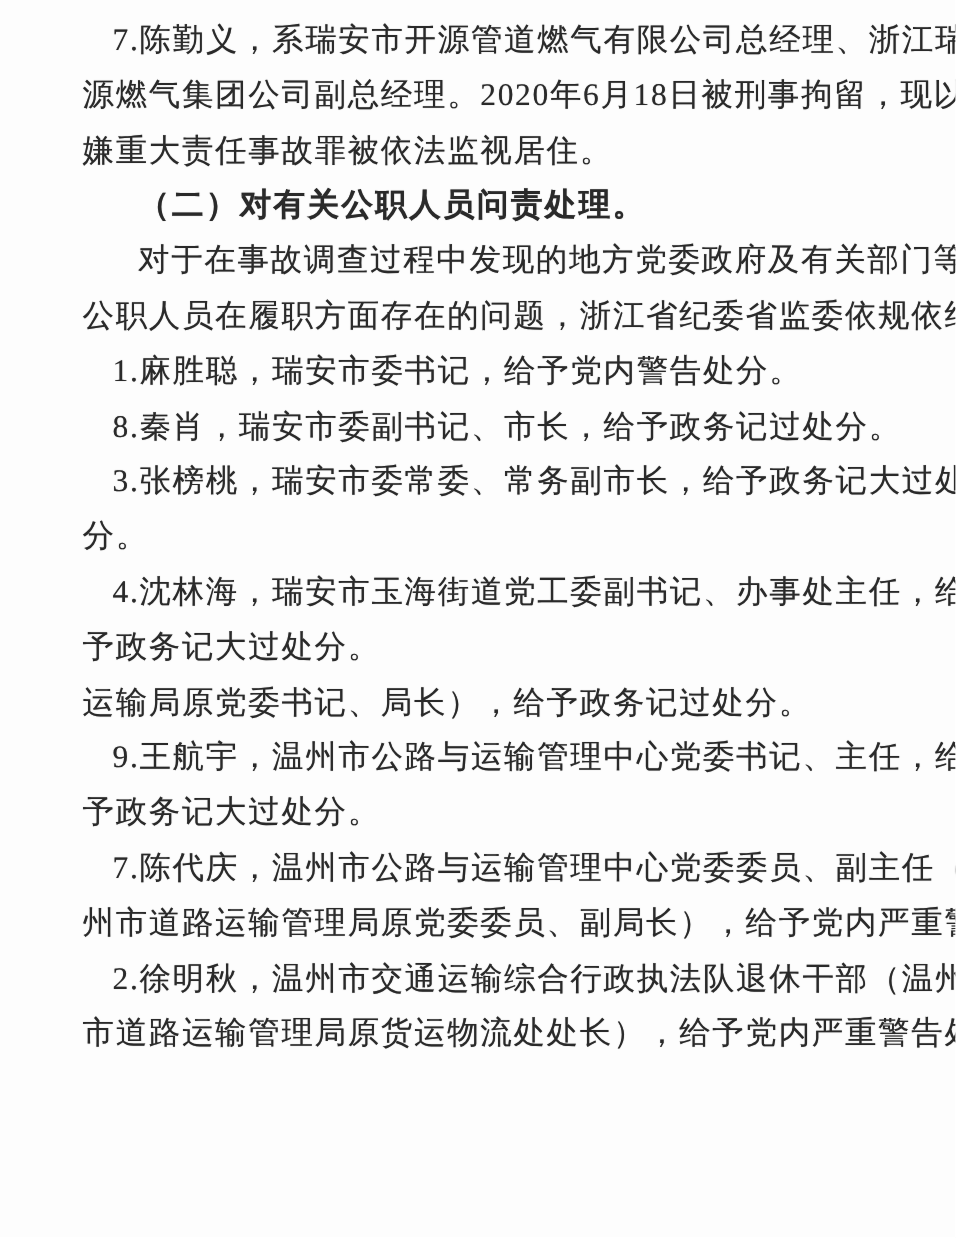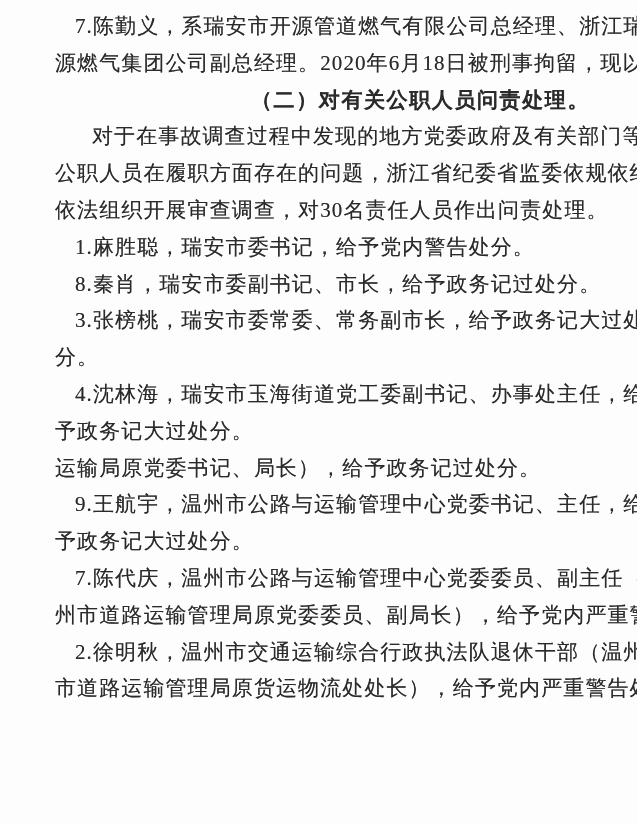--- a/index.html
+++ b/index.html
@@ -23,35 +23,35 @@
   }
   .line {
     height: 36.8px;
     line-height: 36.8px;
     font-size: 21px;
     letter-spacing: 1.1px;
     color: #2a2a2a;
     white-space: nowrap;
     text-shadow: 0 0 0.6px rgba(40,40,40,0.55);
   }
-  .line.indent-para { padding-left: 37px; text-align: right; }
+  .line.indent-para { padding-left: 37px; }
   .line.indent-item { padding-left: 20px; }
   .line.bold { font-weight: bold; letter-spacing: 1.6px; }
 </style>
 </head>
 <body>
 
 <div class="page" style="background: rgb(253, 253, 253);">
   <div class="text-block" style="color: rgb(42, 42, 42);">
       <div class="line indent-item">7.陈勤义，系瑞安市开源管道燃气有限公司总经理、浙江瑞</div>
       <div class="line">源燃气集团公司副总经理。2020年6月18日被刑事拘留，现以涉</div>
+      <div class="line">嫌重大责任事故罪被依法监视居住。</div>
       <div class="line indent-para bold">（二）对有关公职人员问责处理。</div>
       <div class="line indent-para">对于在事故调查过程中发现的地方党委政府及有关部门等</div>
       <div class="line">公职人员在履职方面存在的问题，浙江省纪委省监委依规依纪</div>
-      <div class="line">依法组织开展审查调查，对30名责任人员作出问责处理。</div>
       <div class="line indent-item">1.麻胜聪，瑞安市委书记，给予党内警告处分。</div>
       <div class="line indent-item">8.秦肖，瑞安市委副书记、市长，给予政务记过处分。</div>
       <div class="line indent-item">3.张榜桃，瑞安市委常委、常务副市长，给予政务记大过处</div>
       <div class="line">分。</div>
       <div class="line indent-item">4.沈林海，瑞安市玉海街道党工委副书记、办事处主任，给</div>
       <div class="line">予政务记大过处分。</div>
       <div class="line">运输局原党委书记、局长），给予政务记过处分。</div>
       <div class="line indent-item">9.王航宇，温州市公路与运输管理中心党委书记、主任，给</div>
       <div class="line">予政务记大过处分。</div>
       <div class="line indent-item">7.陈代庆，温州市公路与运输管理中心党委委员、副主任（温</div>

